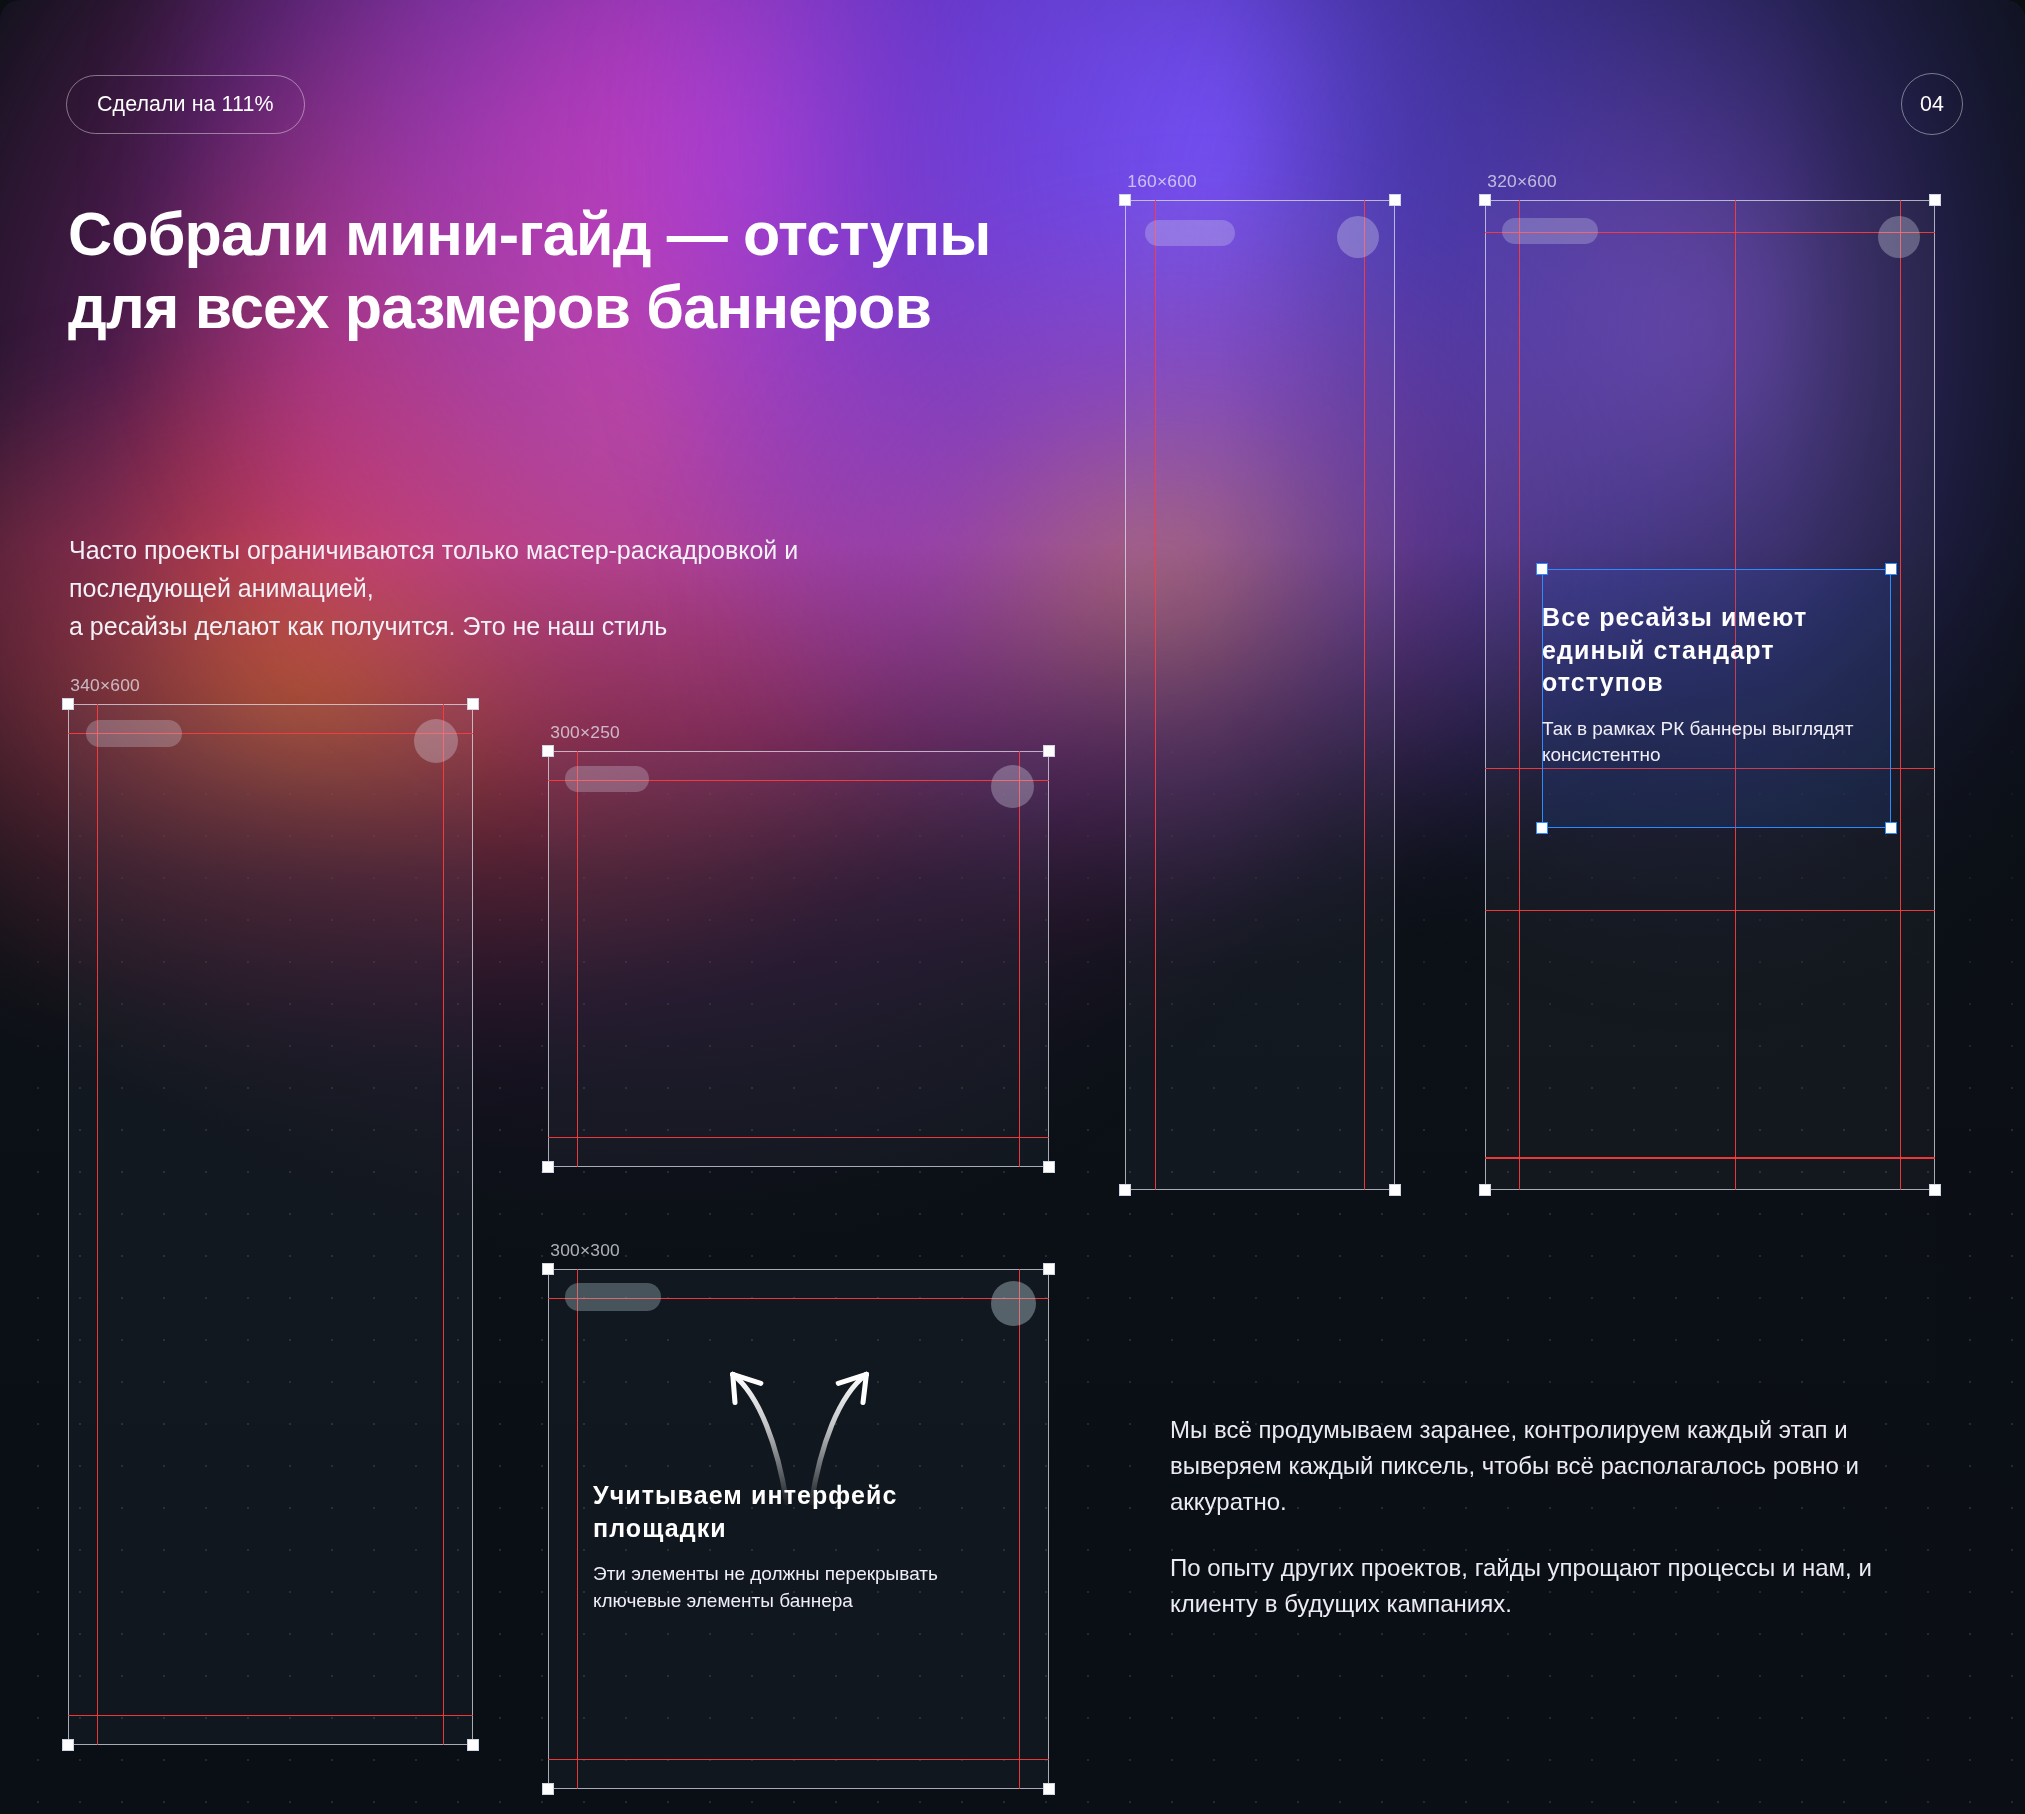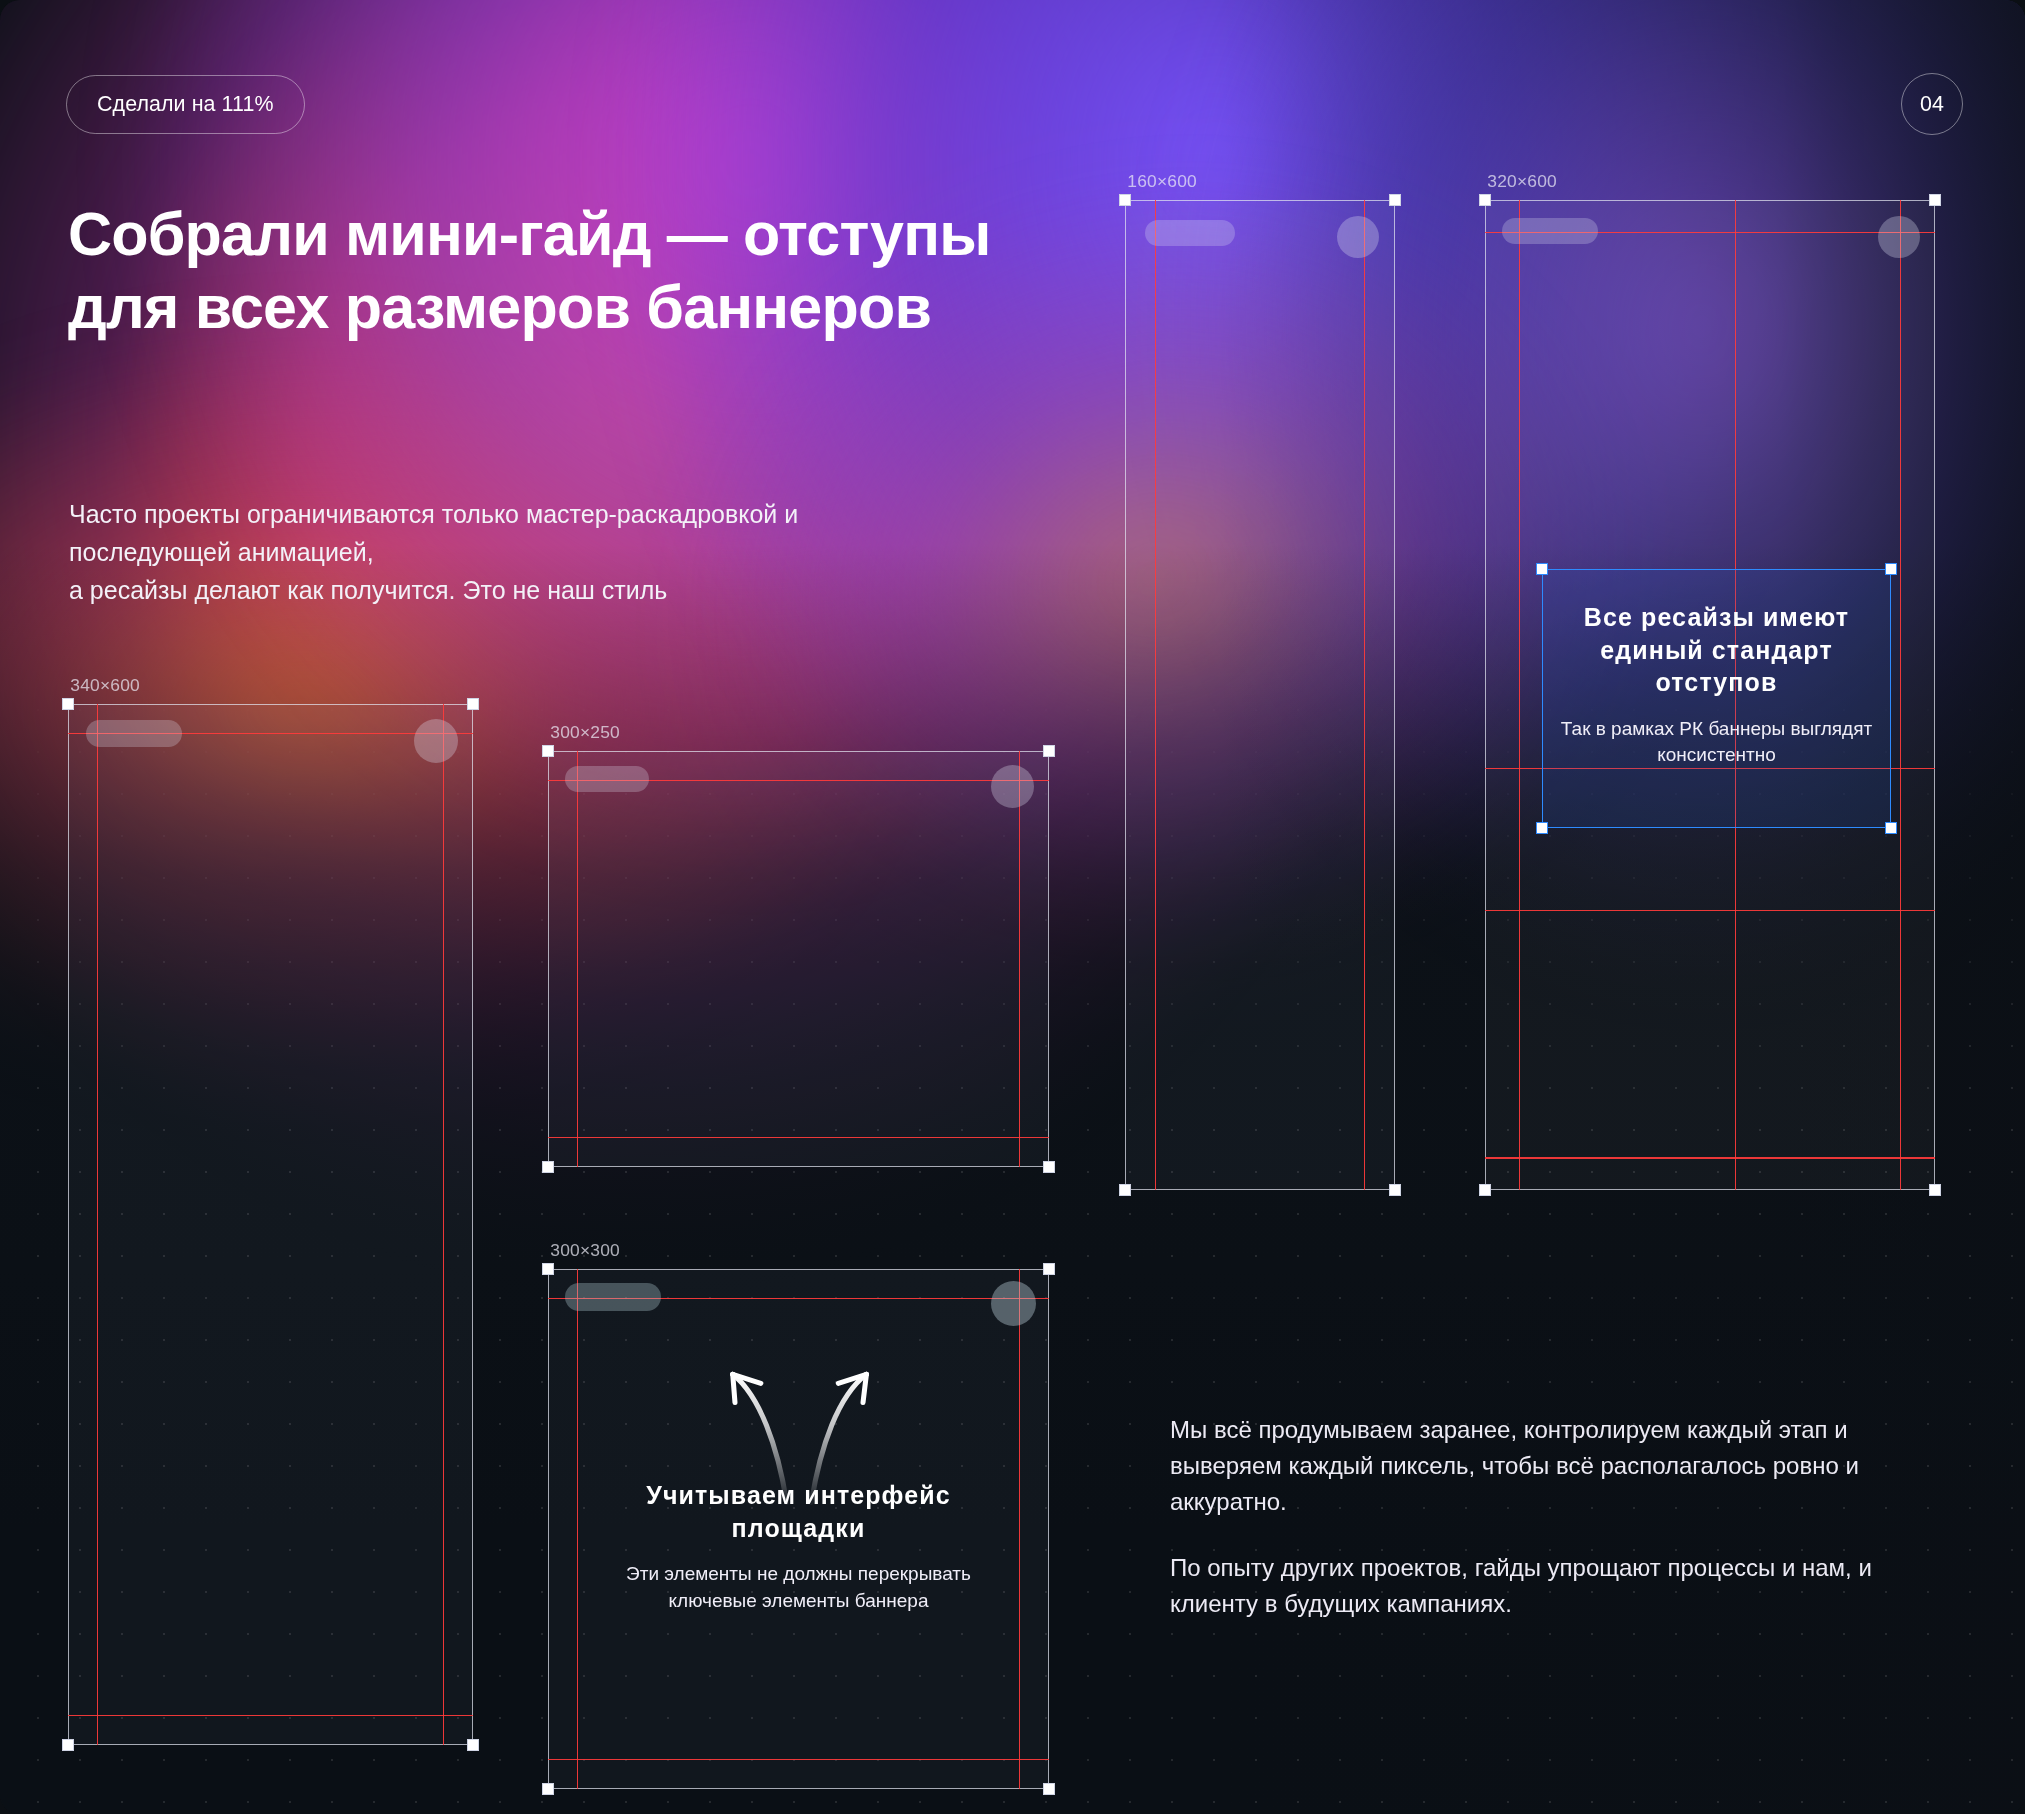--- a/index.html
+++ b/index.html
@@ -255,21 +255,21 @@
     border: 1.7px solid #2e8bff;
     background: rgba(40,90,190,0.16);
   }
   .frame-blue .handle {
     background: #ffffff;
     border: 1.7px solid #2e8bff;
   }
 
   .note {
     position: absolute;
-    text-align: center;
+    text-align: left;
     color: #ffffff;
   }
   .note-title {
     font-size: 25px;
     line-height: 1.3;
     font-weight: 700;
     letter-spacing: 1.1px;
     text-transform: none;
   }
   .note-sub {
@@ -300,21 +300,21 @@
   <div class="bg-aurora-4"></div>
   <div class="bg-aurora-6"></div>
   <div class="bg-fade-bottom"></div>
   <div class="bg-fade-right"></div>
   <div class="bg-dots"></div>
 
   <div class="badge">Сделали на 111%</div>
   <div class="page-num">04</div>
 
   <div class="headline">Собрали мини-гайд — отступы для всех размеров баннеров</div>
-  <div class="lead" style="white-space: pre-line;">Часто проекты ограничиваются только мастер-раскадровкой и последующей анимацией,
+  <div class="lead" style="white-space: pre-line; margin-top: 36px;">Часто проекты ограничиваются только мастер-раскадровкой и последующей анимацией,
 а ресайзы делают как получится. Это не наш стиль</div>
 
   <div class="frame" style="left: 1125px; top: 200px; width: 270px; height: 990px; padding-left: 46px;">
     <div class="frame-label">160×600</div>
     <div class="frame-box dim"></div>
     <div class="guide guide-v" style="left: 30px;"></div>
     <div class="guide guide-v" style="right: 30px;"></div>
     <div class="ui-pill" style="left: 20px; top: 20px; width: 90px; height: 26px;"></div>
     <div class="ui-dot" style="right: 15.8px; top: 15.8px; width: 42px; height: 42px;"></div>
     <div class="handle h-tl"></div>

